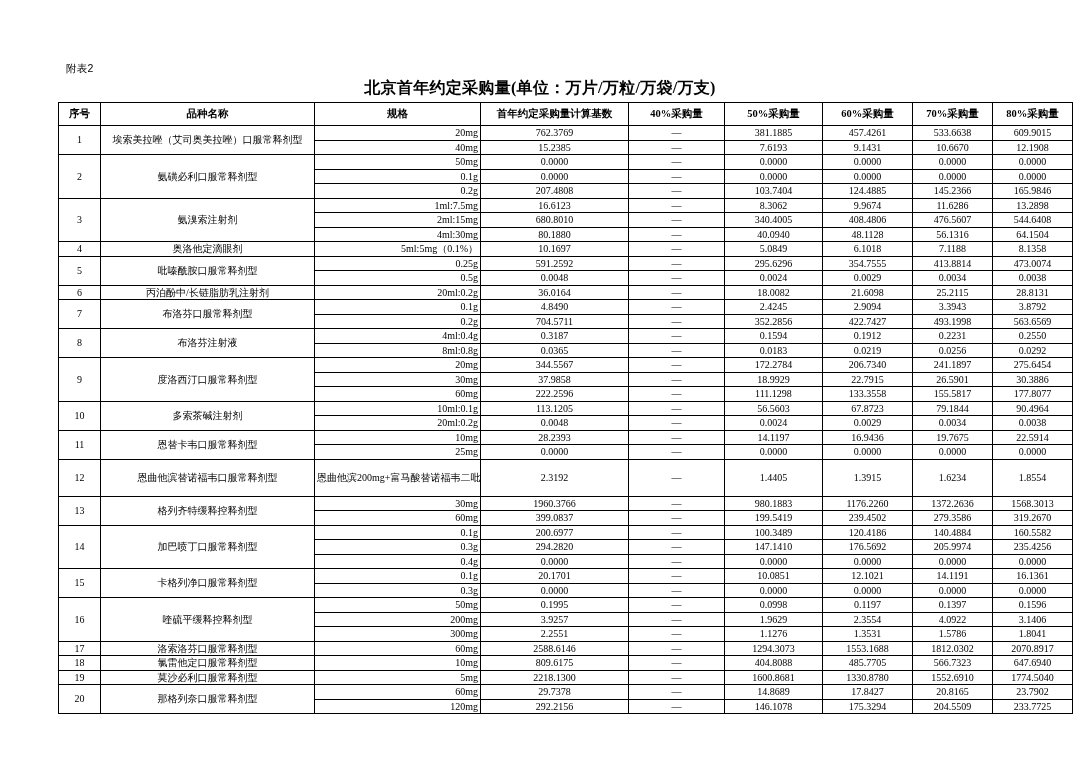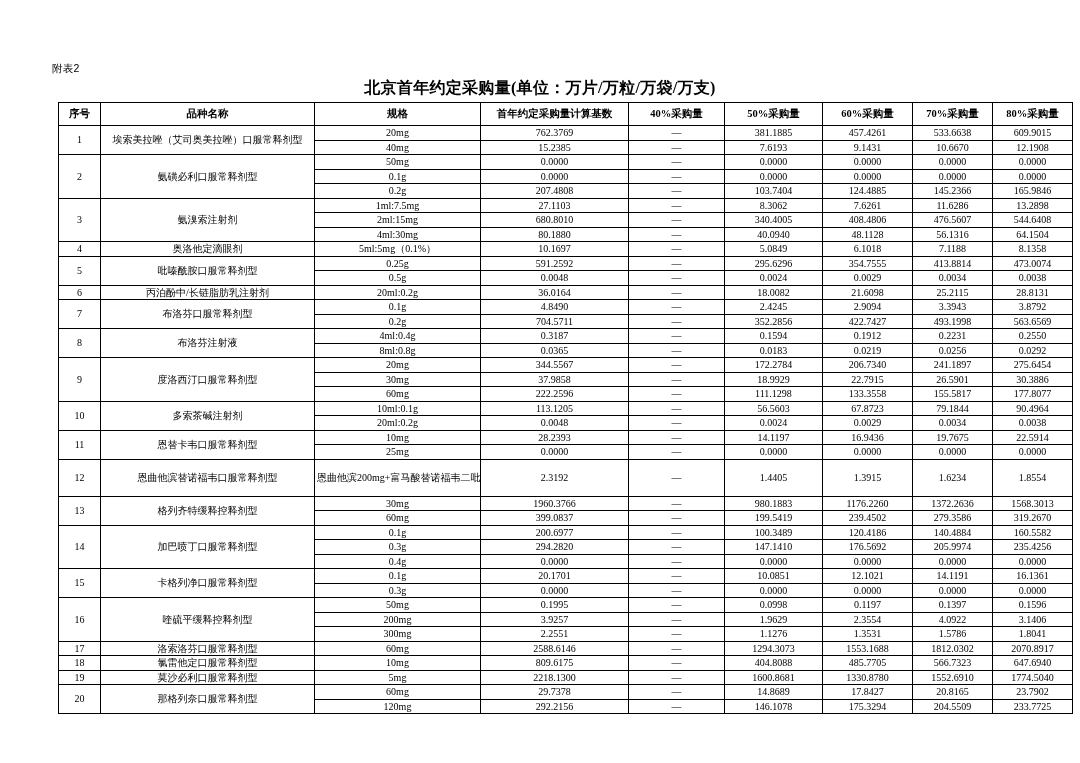--- a/index.html
+++ b/index.html
@@ -16,21 +16,21 @@
   }
   .page {
     position: relative;
     width: 1080px;
     height: 763px;
     box-sizing: border-box;
     padding: 0;
   }
   .attach-label {
     position: absolute;
-    left: 52px;
+    left: 66px;
     top: 62px;
     font-size: 10.5px;
     font-family: "Liberation Sans", "DejaVu Sans", sans-serif;
     letter-spacing: 0.2px;
   }
   .doc-title {
     position: absolute;
     left: 0;
     top: 78px;
     width: 1080px;
@@ -71,21 +71,21 @@
     width: 42px;
   }
   td.c-name {
     text-align: center;
     width: 214px;
     white-space: normal;
     line-height: 1.25;
     padding: 2px 4px;
   }
   td.c-spec {
-    text-align: center;
+    text-align: right;
     width: 166px;
     white-space: normal;
     line-height: 1.2;
   }
   td.c-num {
     text-align: center;
   }
   col.w-seq { width: 42px; }
   col.w-name { width: 214px; }
   col.w-spec { width: 166px; }
@@ -184,24 +184,24 @@
             <td class="c-num dash">—</td>
             <td class="c-num">103.7404</td>
             <td class="c-num">124.4885</td>
             <td class="c-num">145.2366</td>
             <td class="c-num">165.9846</td>
           </tr>
           <tr>
             <td class="c-seq" rowspan="3">3</td>
             <td class="c-name" rowspan="3">氨溴索注射剂</td>
             <td class="c-spec">1ml:7.5mg</td>
-            <td class="c-num">27.1103</td>
+            <td class="c-num">16.6123</td>
             <td class="c-num dash">—</td>
             <td class="c-num">8.3062</td>
-            <td class="c-num">7.6261</td>
+            <td class="c-num">9.9674</td>
             <td class="c-num">11.6286</td>
             <td class="c-num">13.2898</td>
           </tr>
           <tr>
             <td class="c-spec">2ml:15mg</td>
             <td class="c-num">680.8010</td>
             <td class="c-num dash">—</td>
             <td class="c-num">340.4005</td>
             <td class="c-num">408.4806</td>
             <td class="c-num">476.5607</td>

